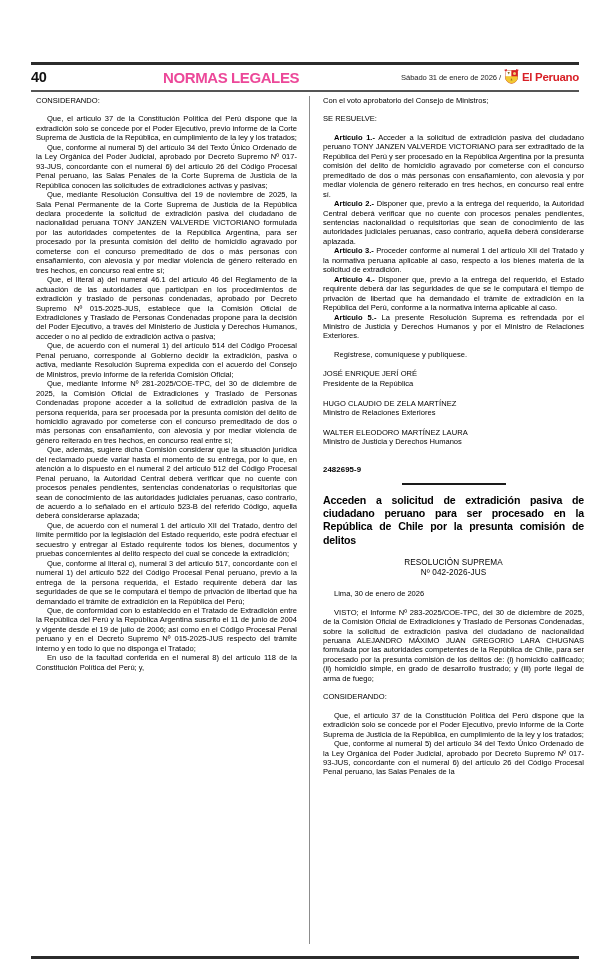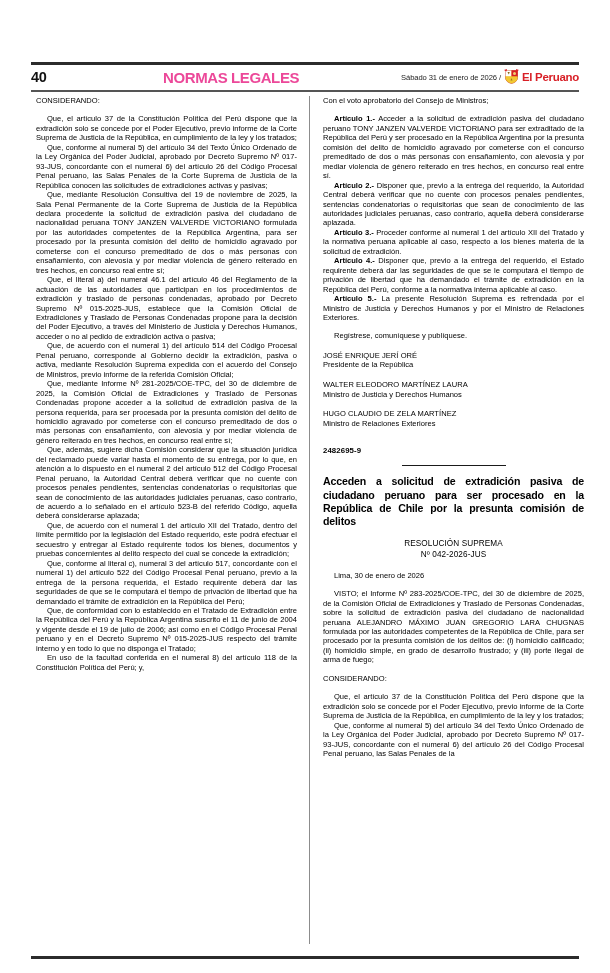--- a/index.html
+++ b/index.html
@@ -217,40 +217,41 @@
       <p class="ind">Que, de acuerdo con el numeral 1 del artículo XII del Tratado, dentro del límite permitido por la legislación del Estado requerido, este podrá efectuar el secuestro y entregar al Estado requirente todos los bienes, documentos y pruebas concernientes al delito respecto del cual se concede la extradición;</p>
       <p class="ind">Que, conforme al literal c), numeral 3 del artículo 517, concordante con el numeral 1) del artículo 522 del Código Procesal Penal peruano, previo a la entrega de la persona requerida, el Estado requirente deberá dar las seguridades de que se le computará el tiempo de privación de libertad que ha demandado el trámite de extradición en la República del Perú;</p>
       <p class="ind">Que, de conformidad con lo establecido en el Tratado de Extradición entre la República del Perú y la República Argentina suscrito el 11 de junio de 2004 y vigente desde el 19 de julio de 2006; así como en el Código Procesal Penal peruano y en el Decreto Supremo Nº 015-2025-JUS respecto del trámite interno y en todo lo que no disponga el Tratado;</p>
       <p class="ind">En uso de la facultad conferida en el numeral 8) del artículo 118 de la Constitución Política del Perú; y,</p>
     </div>
 
     <div class="col-divider"></div>
 
     <div class="col col-right">
       <p class="noind">Con el voto aprobatorio del Consejo de Ministros;</p>
+      <p class="noind gap">SE RESUELVE:</p>
 
       <p class="ind gap"><span class="b">Artículo 1.-</span><span> Acceder a la solicitud de extradición pasiva del ciudadano peruano TONY JANZEN VALVERDE VICTORIANO para ser extraditado de la República del Perú y ser procesado en la República Argentina por la presunta comisión del delito de homicidio agravado por cometerse con el concurso premeditado de dos o más personas con ensañamiento, con alevosía y por mediar violencia de género reiterado en tres hechos, en concurso real entre sí.</span></p>
-      <p class="ind"><span class="b">Artículo 2.-</span><span> Disponer que, previo a la entrega del requerido, la Autoridad Central deberá verificar que no cuente con procesos penales pendientes, sentencias condenatorias o requisitorias que sean de conocimiento de las autoridades judiciales peruanas, caso contrario, aquella deberá considerarse aplazada.</span></p>
+      <p class="ind"><span class="b">Artículo 2.-</span><span> Disponer que, previo a la entrega del requerido, la Autoridad Central deberá verificar que no cuente con procesos penales pendientes, sentencias nacionalidad o requisitorias que sean de conocimiento de las autoridades judiciales peruanas, caso contrario, aquella deberá considerarse aplazada.</span></p>
       <p class="ind"><span class="b">Artículo 3.-</span><span> Proceder conforme al numeral 1 del artículo XII del Tratado y la normativa peruana aplicable al caso, respecto a los bienes materia de la solicitud de extradición.</span></p>
       <p class="ind"><span class="b">Artículo 4.-</span><span> Disponer que, previo a la entrega del requerido, el Estado requirente deberá dar las seguridades de que se le computará el tiempo de privación de libertad que ha demandado el trámite de extradición en la República del Perú, conforme a la normativa interna aplicable al caso.</span></p>
       <p class="ind"><span class="b">Artículo 5.-</span><span> La presente Resolución Suprema es refrendada por el Ministro de Justicia y Derechos Humanos y por el Ministro de Relaciones Exteriores.</span></p>
 
       <p class="ind gap">Regístrese, comuníquese y publíquese.</p>
 
       <div class="sig-block">
         <div class="sig-name">JOSÉ ENRIQUE JERÍ ORÉ</div>
         <div class="sig-role">Presidente de la República</div>
       </div>
       <div class="sig-block">
+        <div class="sig-name">HUGO CLAUDIO DE ZELA MARTÍNEZ</div>
+        <div class="sig-role">Ministro de Relaciones Exteriores</div>
+      </div>
+      <div class="sig-block">
         <div class="sig-name">WALTER ELEODORO MARTÍNEZ LAURA</div>
         <div class="sig-role">Ministro de Justicia y Derechos Humanos</div>
-      </div>
-      <div class="sig-block">
-        <div class="sig-name">HUGO CLAUDIO DE ZELA MARTÍNEZ</div>
-        <div class="sig-role">Ministro de Relaciones Exteriores</div>
       </div>
 
       <div class="doc-id">2482695-9</div>
 
       <div class="sep-line"></div>
 
       <div class="headline">Acceden a solicitud de extradición pasiva de ciudadano peruano para ser procesado en la República de Chile por la presunta comisión de delitos</div>
 
       <div class="res-title">
         <div>RESOLUCIÓN SUPREMA</div>

